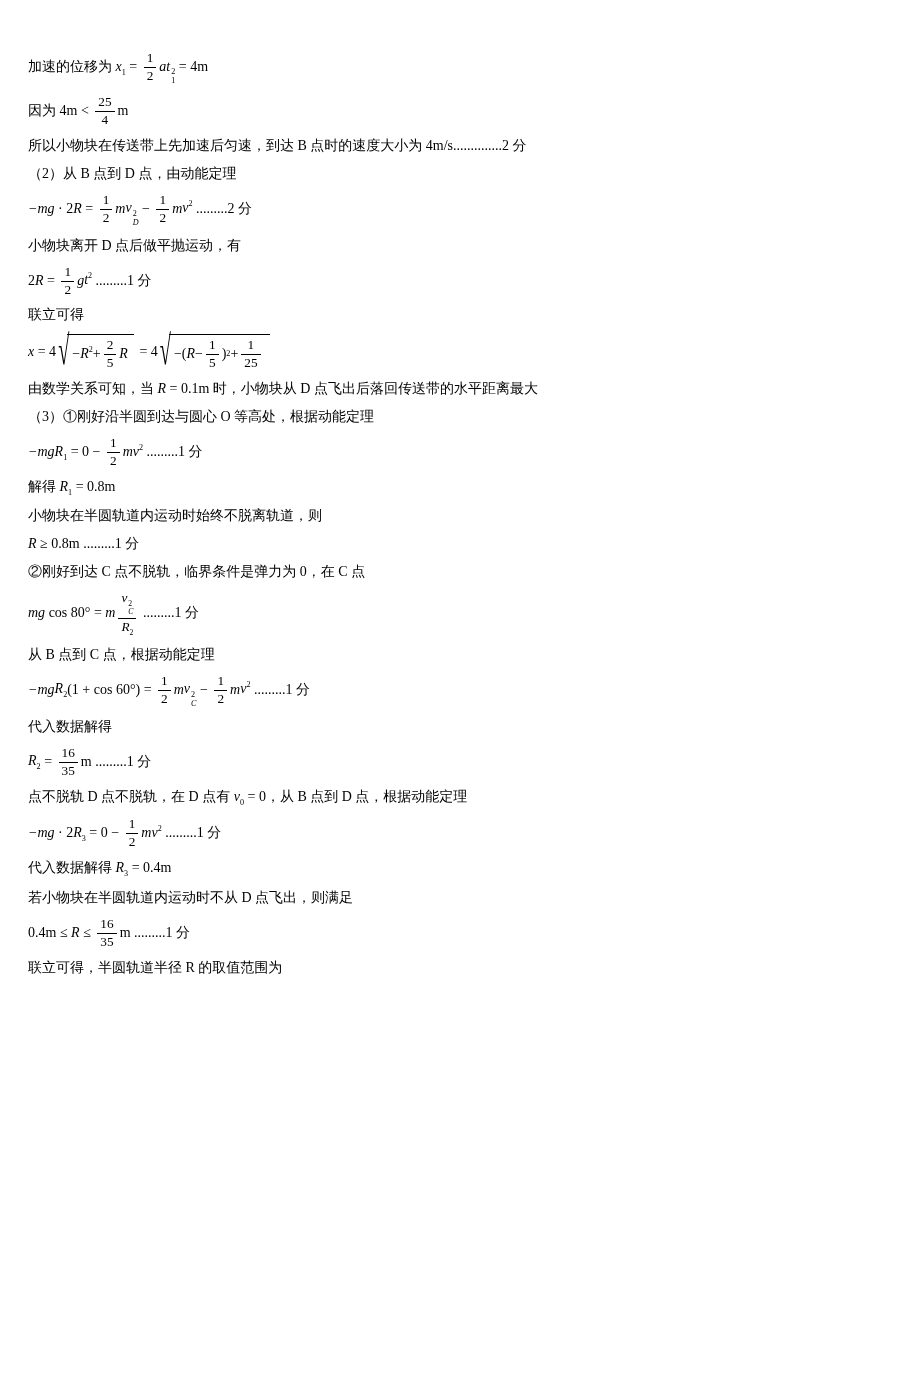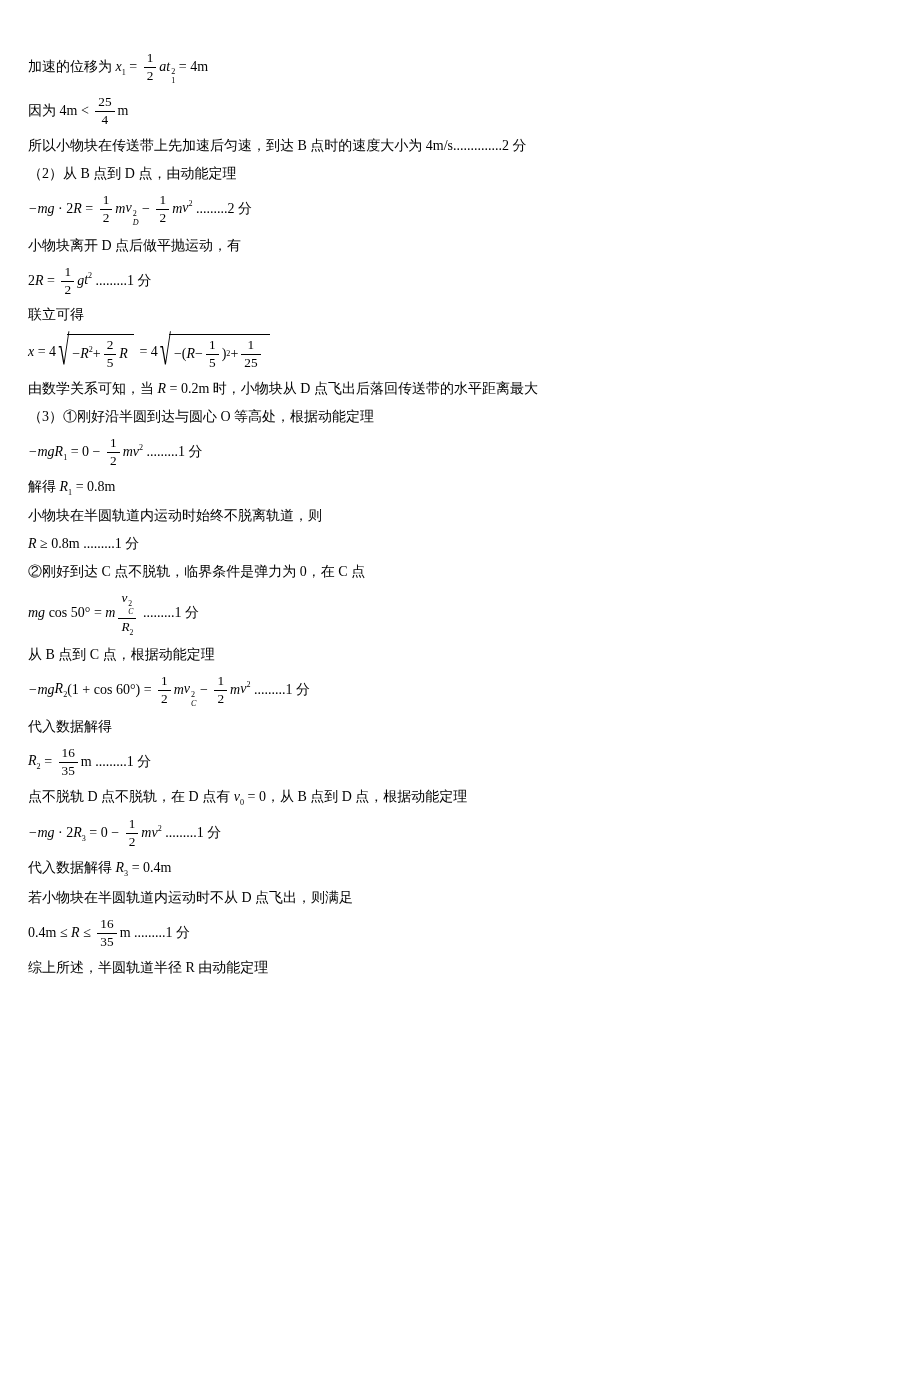--- a/index.html
+++ b/index.html
@@ -121,37 +121,37 @@
           </span>
           <span class="tk-txt">)</span>
           <sup class="sp1">2</sup>
           <span class="tk-txt"> + </span>
           <span class="frac">
             <span class="num">1</span>
             <span class="den">25</span>
           </span>
         </span>
       </span></div>
-    <div class="line"><span class="tk-txt">由数学关系可知，当 </span><span class="tk-it">R</span><span class="tk-txt"> = 0.2m 时，小物块从 D 点飞出后落回传送带的水平距离最大</span></div>
+    <div class="line"><span class="tk-txt">由数学关系可知，当 </span><span class="tk-it">R</span><span class="tk-txt"> = 0.1m 时，小物块从 D 点飞出后落回传送带的水平距离最大</span></div>
     <div class="line"><span class="tk-txt">（3）①刚好沿半圆到达与圆心 O 等高处，根据动能定理</span></div>
     <div class="line"><span class="tk-it">−mg</span><span class="tk-v"><span class="tk-it">R</span><sub class="sb1">1</sub></span><span class="tk-txt"> = 0 − </span><span class="frac"><span class="num">1</span><span class="den">2</span></span><span class="tk-it">m</span><span class="tk-v"><span class="tk-it">v</span><sup class="sp1">2</sup></span><span class="tk-txt"> .........1 分</span></div>
     <div class="line"><span class="tk-txt">解得 </span><span class="tk-v"><span class="tk-it">R</span><sub class="sb1">1</sub></span><span class="tk-txt"> = 0.8m</span></div>
     <div class="line"><span class="tk-txt">小物块在半圆轨道内运动时始终不脱离轨道，则</span></div>
     <div class="line"><span class="tk-it">R</span><span class="tk-txt"> ≥ 0.8m .........1 分</span></div>
     <div class="line"><span class="tk-txt">②刚好到达 C 点不脱轨，临界条件是弹力为 0，在 C 点</span></div>
-    <div class="line"><span class="tk-it">mg</span><span class="tk-txt"> cos 50° = </span><span class="tk-it">m</span><span class="frac"><span class="num"><span class="tk-v"><span class="tk-it">v</span><span class="ss">
+    <div class="line"><span class="tk-it">mg</span><span class="tk-txt"> cos 80° = </span><span class="tk-it">m</span><span class="frac"><span class="num"><span class="tk-v"><span class="tk-it">v</span><span class="ss">
               <span class="ss-sup">2</span>
               <span class="ss-sub tk-it">C</span>
             </span></span></span><span class="den"><span class="tk-v"><span class="tk-it">R</span><sub class="sb1">2</sub></span></span></span><span class="tk-txt"> .........1 分</span></div>
     <div class="line"><span class="tk-txt">从 B 点到 C 点，根据动能定理</span></div>
     <div class="line"><span class="tk-it">−mg</span><span class="tk-v"><span class="tk-it">R</span><sub class="sb1">2</sub></span><span class="tk-txt">(1 + cos 60°) = </span><span class="frac"><span class="num">1</span><span class="den">2</span></span><span class="tk-it">m</span><span class="tk-v"><span class="tk-it">v</span><span class="ss">
           <span class="ss-sup">2</span>
           <span class="ss-sub tk-it">C</span>
         </span></span><span class="tk-txt"> − </span><span class="frac"><span class="num">1</span><span class="den">2</span></span><span class="tk-it">m</span><span class="tk-v"><span class="tk-it">v</span><sup class="sp1">2</sup></span><span class="tk-txt"> .........1 分</span></div>
     <div class="line"><span class="tk-txt">代入数据解得</span></div>
     <div class="line"><span class="tk-v"><span class="tk-it">R</span><sub class="sb1">2</sub></span><span class="tk-txt"> = </span><span class="frac"><span class="num">16</span><span class="den">35</span></span><span class="tk-txt">m .........1 分</span></div>
     <div class="line"><span class="tk-txt">点不脱轨 D 点不脱轨，在 D 点有 </span><span class="tk-v"><span class="tk-it">v</span><sub class="sb1">0</sub></span><span class="tk-txt"> = 0，从 B 点到 D 点，根据动能定理</span></div>
     <div class="line"><span class="tk-it">−mg</span><span class="tk-txt"> · 2</span><span class="tk-v"><span class="tk-it">R</span><sub class="sb1">3</sub></span><span class="tk-txt"> = 0 − </span><span class="frac"><span class="num">1</span><span class="den">2</span></span><span class="tk-it">m</span><span class="tk-v"><span class="tk-it">v</span><sup class="sp1">2</sup></span><span class="tk-txt"> .........1 分</span></div>
     <div class="line"><span class="tk-txt">代入数据解得 </span><span class="tk-v"><span class="tk-it">R</span><sub class="sb1">3</sub></span><span class="tk-txt"> = 0.4m</span></div>
     <div class="line"><span class="tk-txt">若小物块在半圆轨道内运动时不从 D 点飞出，则满足</span></div>
     <div class="line"><span class="tk-txt">0.4m ≤ </span><span class="tk-it">R</span><span class="tk-txt"> ≤ </span><span class="frac"><span class="num">16</span><span class="den">35</span></span><span class="tk-txt">m .........1 分</span></div>
-    <div class="line"><span class="tk-txt">综上所述，半圆轨道半径 R 由动能定理</span></div>
+    <div class="line"><span class="tk-txt">联立可得，半圆轨道半径 R 的取值范围为</span></div>
   </div>
 
 </body></html>

